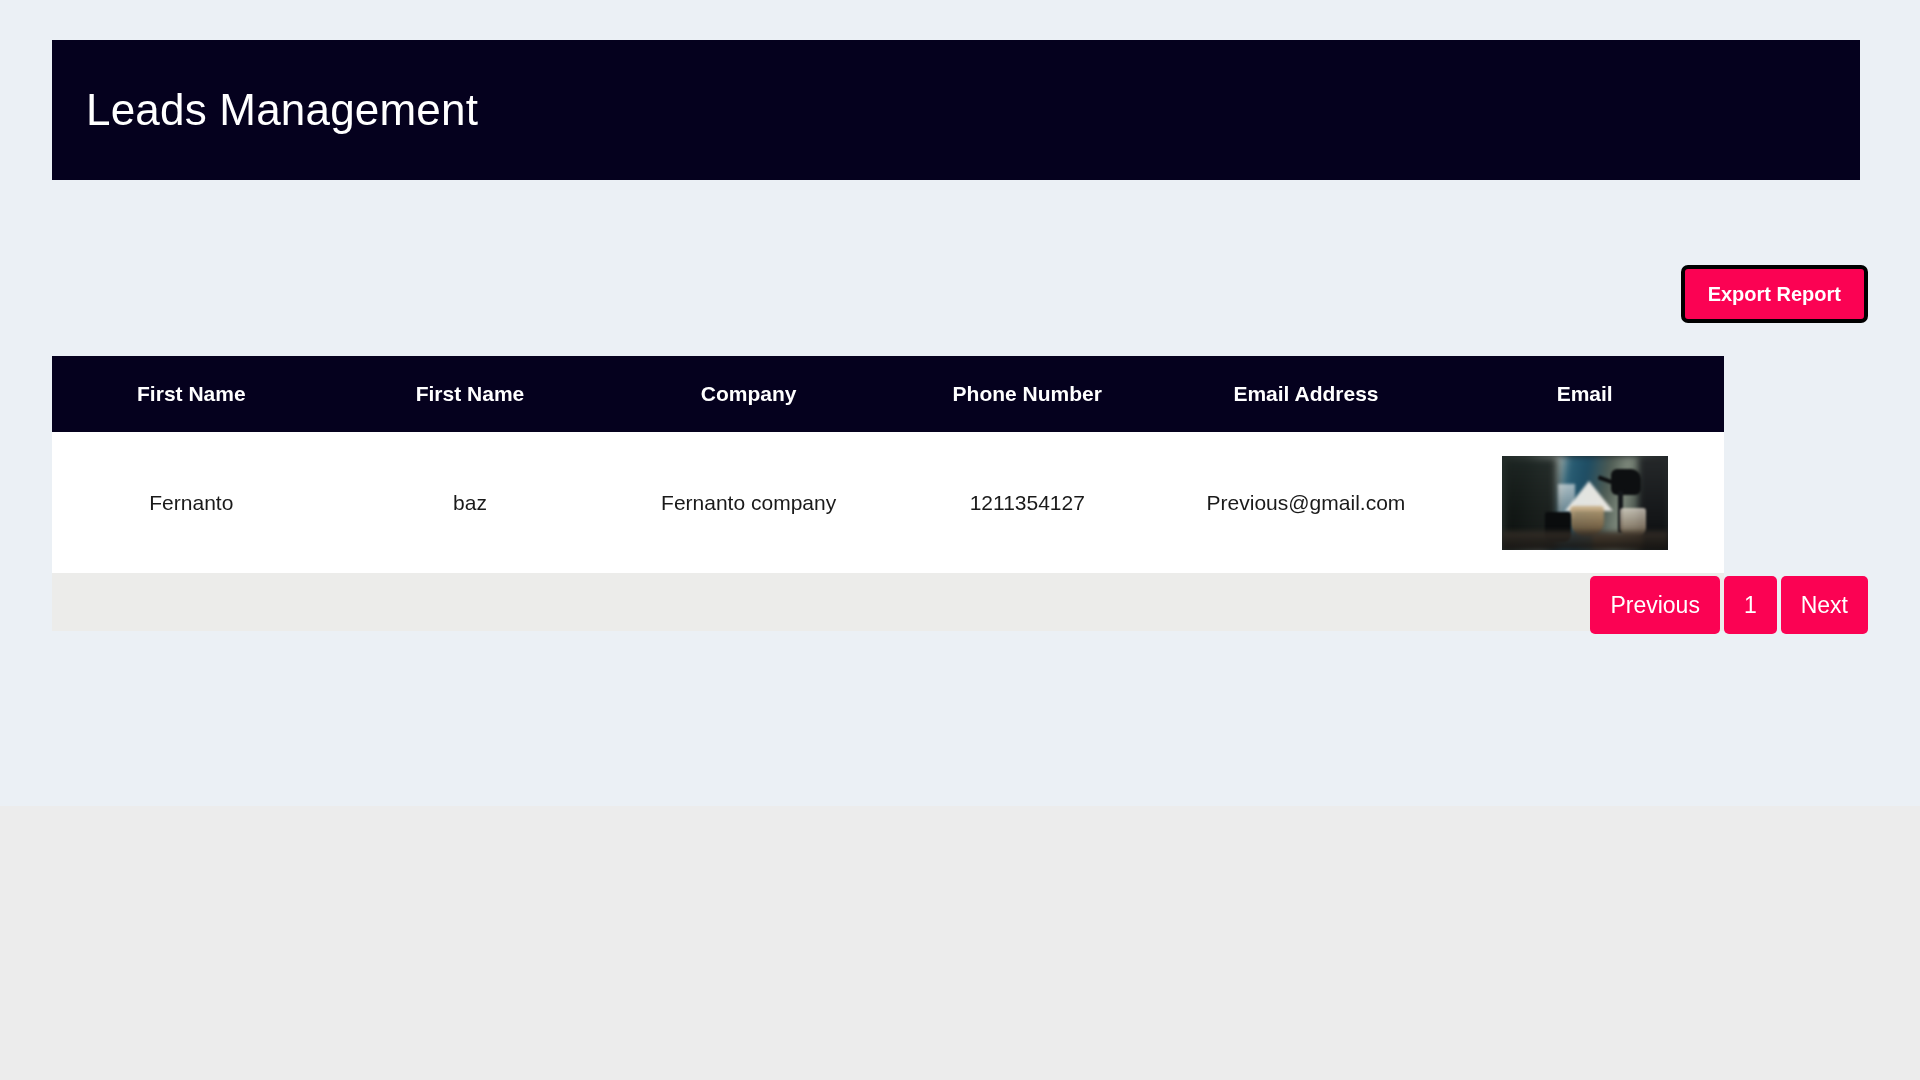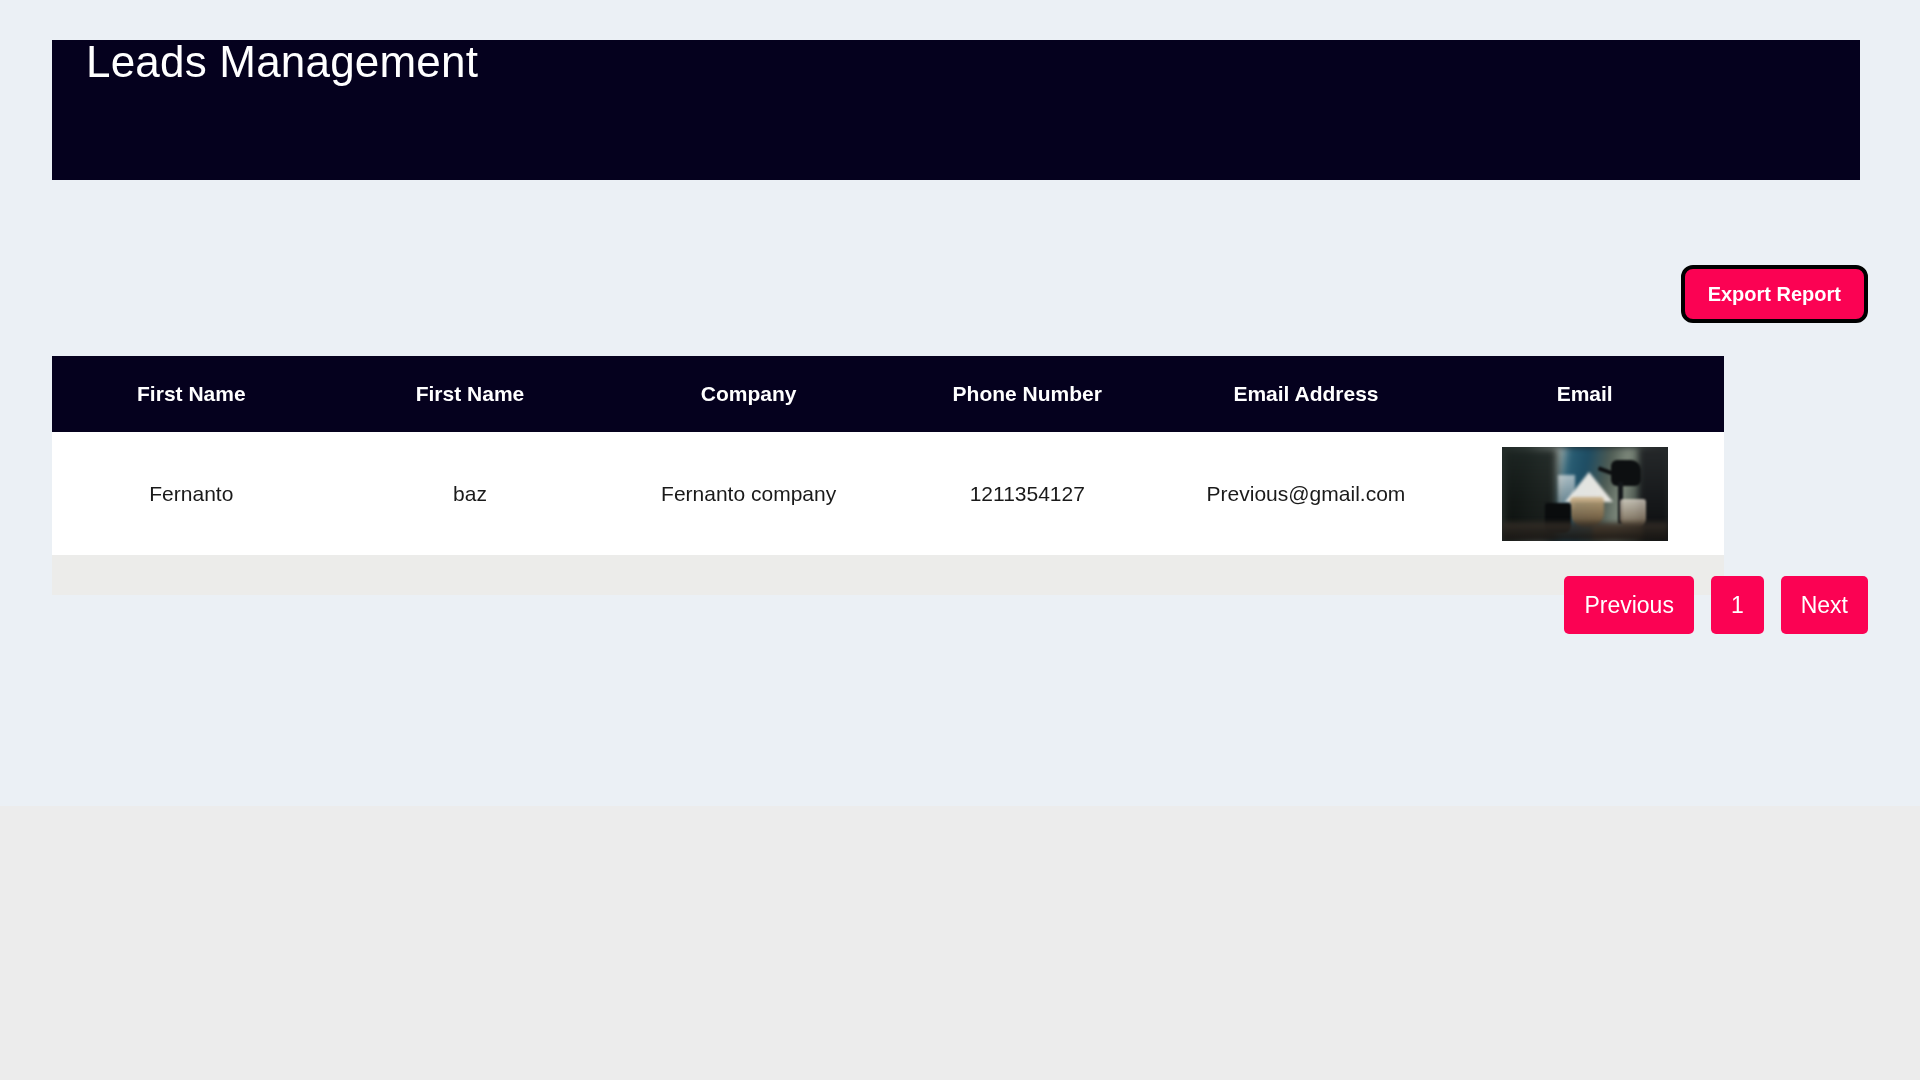--- a/index.html
+++ b/index.html
@@ -23,20 +23,21 @@
 
   
   .app-header {
     position: absolute;
     left: 52px;
     top: 40px;
     width: 1808px;
     height: 140px;
     background: #05011e;
     display: flex;
+    align-items: center;
     box-sizing: border-box;
     padding-left: 34px;
   }
   .app-header h1 {
     margin: 0;
     font-size: 44px;
     font-weight: 400;
     color: #ffffff;
     letter-spacing: 0.2px;
     line-height: 1;
@@ -48,21 +49,21 @@
     left: 52px;
     top: 265px;
     width: 1816px;
     display: flex;
     justify-content: flex-end;
   }
   .export-btn {
     background: #fb0253;
     color: #ffffff;
     border: 4px solid #000000;
-    border-radius: 12px;
+    border-radius: 7px;
     font-family: "Liberation Sans", sans-serif;
     font-size: 20px;
     font-weight: bold;
     padding: 15px 23px;
     line-height: 1;
     cursor: pointer;
     box-sizing: border-box;
   }
 
   
@@ -84,21 +85,21 @@
     text-align: center;
     padding: 0;
     border: none;
   }
   .leads-table tbody td {
     font-size: 21px;
     font-weight: 400;
     color: #1a1a1a;
     text-align: center;
     height: 109px;
-    padding: 7px;
+    padding: 16px;
     border: none;
     background: #ffffff;
     vertical-align: middle;
   }
   .leads-table tbody tr.filler-row td {
     height: 26px;
     background: #ececea;
   }
 
   
@@ -199,21 +200,21 @@
   }
 
   
   .pagination {
     position: absolute;
     left: 52px;
     top: 576px;
     width: 1816px;
     display: flex;
     justify-content: flex-end;
-    gap: 17px;
+    gap: 4px;
   }
   .page-btn {
     background: #fb0253;
     color: #ffffff;
     border: none;
     border-radius: 5px;
     font-family: "Liberation Sans", sans-serif;
     font-size: 23px;
     font-weight: 400;
     padding: 0 20px;

